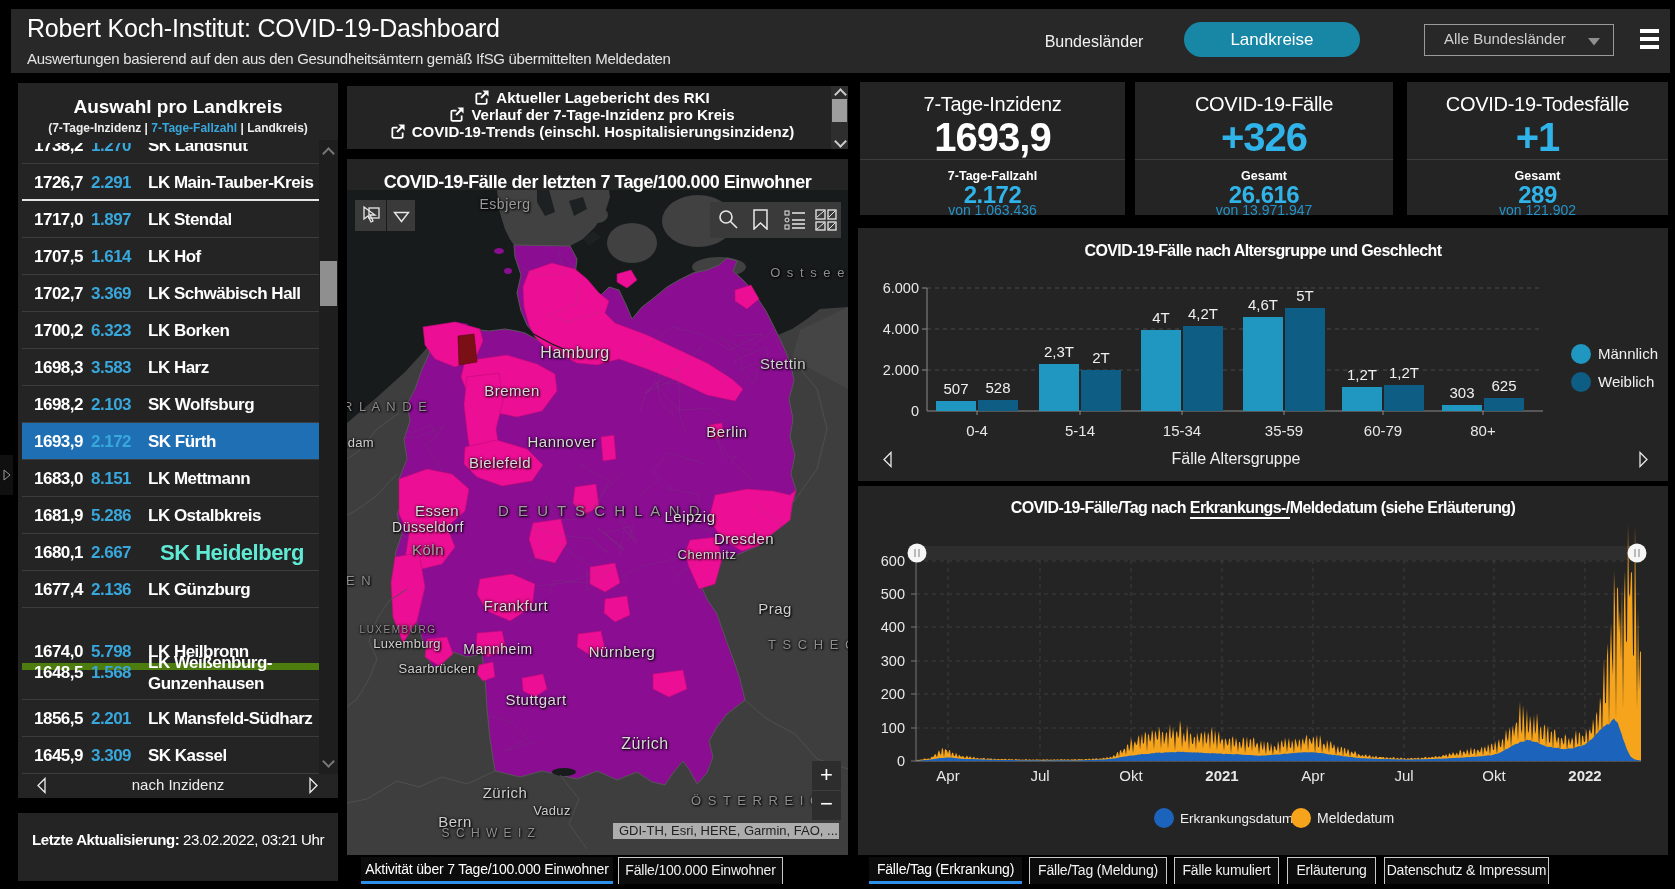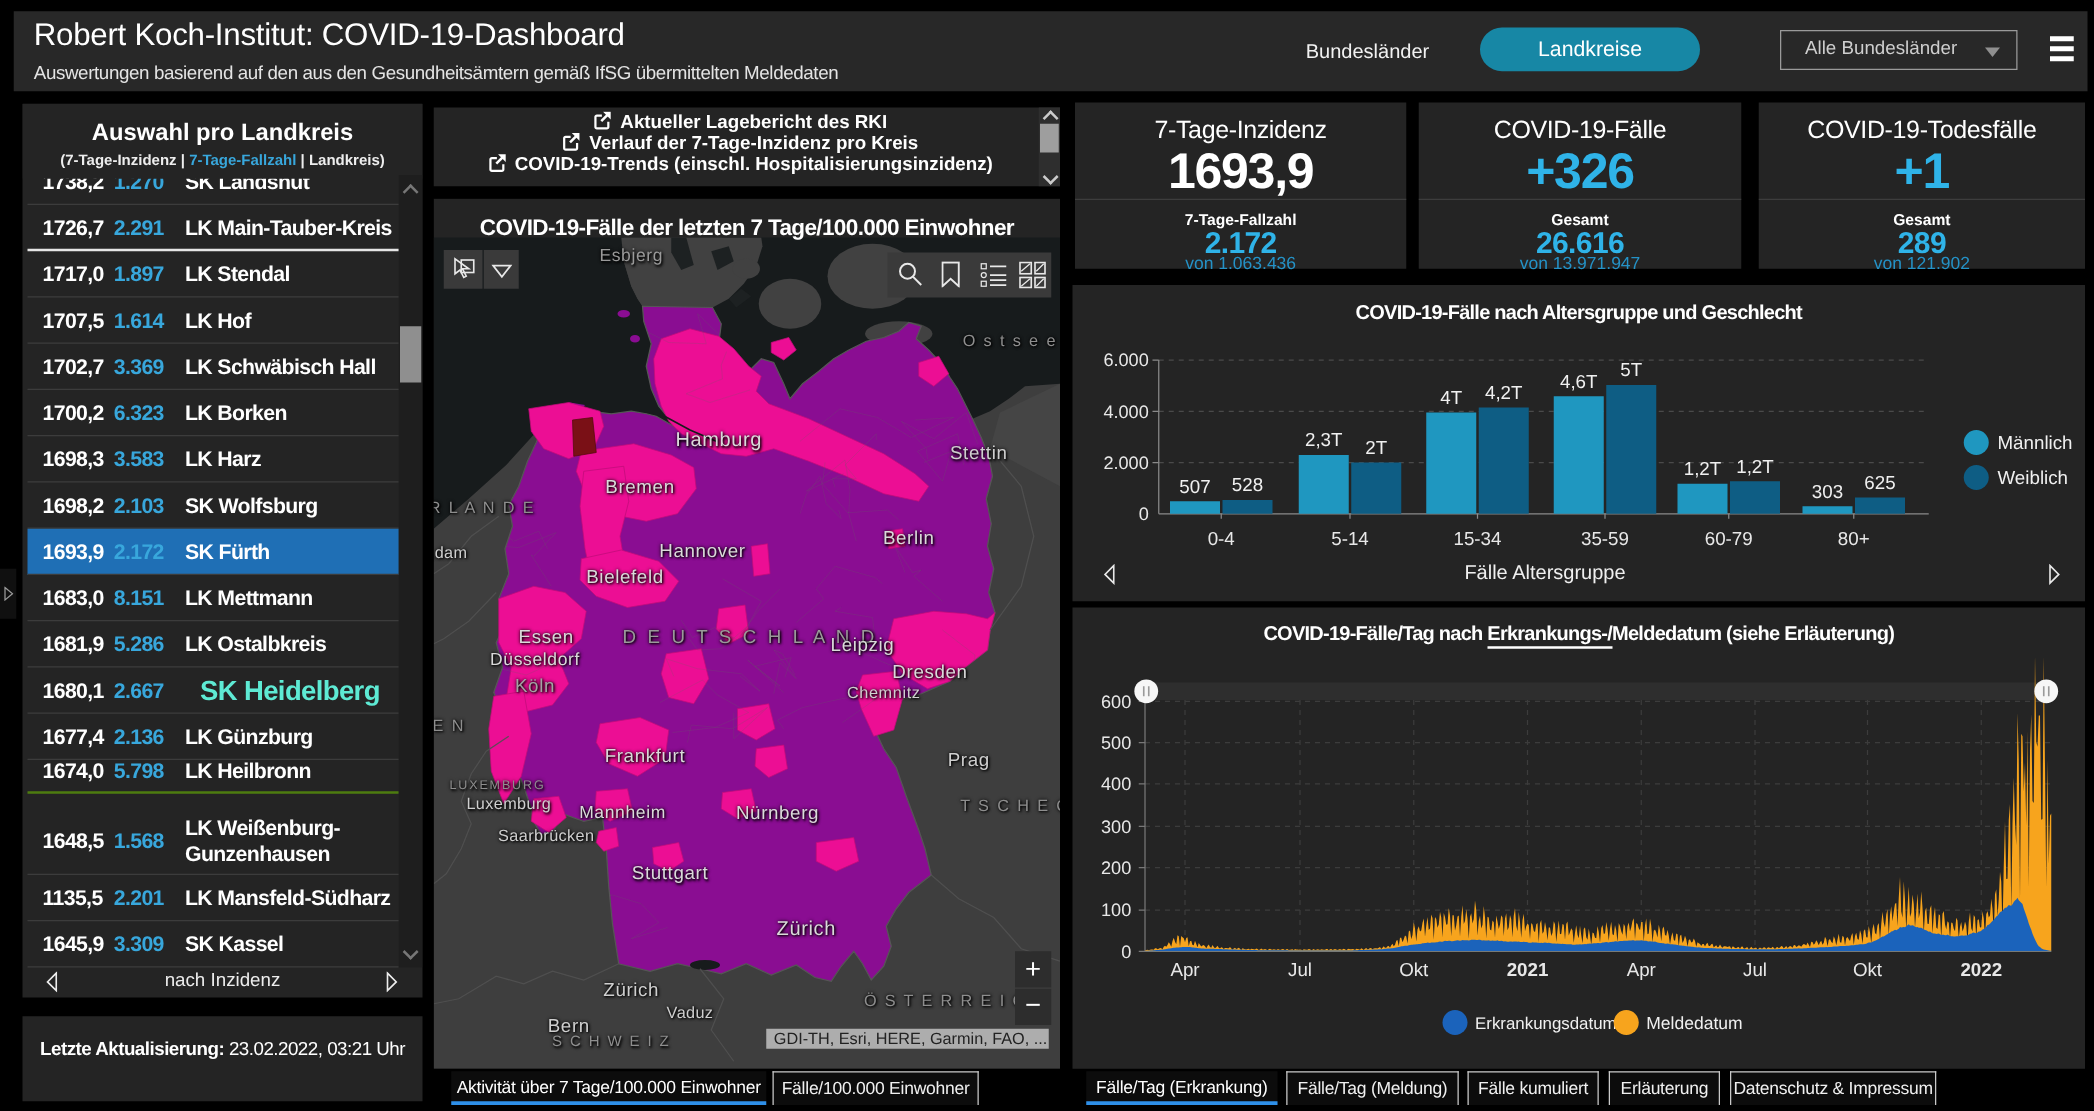--- a/index.html
+++ b/index.html
@@ -87,32 +87,32 @@
 <div class="abs" style="left:4px;top:451px;width:297px;height:37px;border-bottom:1px solid #3c3c3c;">
 <span class="abs b nw" style="left:12px;top:0;line-height:37px;font-size:17px;letter-spacing:-0.5px;color:#fff;">1680,1</span>
 <span class="abs b nw" style="left:69px;top:0;line-height:37px;font-size:17px;letter-spacing:-0.5px;color:#38a7dc;">2.667</span>
 <span class="abs b" style="left:138px;top:0px;line-height:37px;font-size:22px;letter-spacing:-0.5px;color:#5eead4;white-space:nowrap;">SK Heidelberg</span>
 </div>
 <div class="abs" style="left:4px;top:488px;width:297px;height:37px;border-bottom:1px solid #3c3c3c;">
 <span class="abs b nw" style="left:12px;top:0;line-height:37px;font-size:17px;letter-spacing:-0.5px;color:#fff;">1677,4</span>
 <span class="abs b nw" style="left:69px;top:0;line-height:37px;font-size:17px;letter-spacing:-0.5px;color:#38a7dc;">2.136</span>
 <span class="abs b" style="left:126px;top:0px;line-height:37px;font-size:17px;letter-spacing:-0.5px;color:#fff;white-space:nowrap;">LK Günzburg</span>
 </div>
-<div class="abs" style="left:4px;top:515px;width:297px;height:37px;border-bottom:2px solid #4d7c0f;">
+<div class="abs" style="left:4px;top:550px;width:297px;height:37px;border-bottom:7px solid #4d7c0f;">
 <span class="abs b nw" style="left:12px;top:0;line-height:37px;font-size:17px;letter-spacing:-0.5px;color:#fff;">1674,0</span>
 <span class="abs b nw" style="left:69px;top:0;line-height:37px;font-size:17px;letter-spacing:-0.5px;color:#38a7dc;">5.798</span>
 <span class="abs b" style="left:126px;top:0px;line-height:37px;font-size:17px;letter-spacing:-0.5px;color:#fff;white-space:nowrap;">LK Heilbronn</span>
 </div>
 <div class="abs" style="left:4px;top:562px;width:297px;height:55px;border-bottom:1px solid #3c3c3c;">
 <span class="abs b nw" style="left:12px;top:0;line-height:55px;font-size:17px;letter-spacing:-0.5px;color:#fff;">1648,5</span>
 <span class="abs b nw" style="left:69px;top:0;line-height:55px;font-size:17px;letter-spacing:-0.5px;color:#38a7dc;">1.568</span>
 <span class="abs b" style="left:126px;top:7px;line-height:21px;font-size:17px;letter-spacing:-0.5px;color:#fff;white-space:nowrap;">LK Weißenburg-<br>Gunzenhausen</span>
 </div>
 <div class="abs" style="left:4px;top:617px;width:297px;height:37px;border-bottom:1px solid #3c3c3c;">
-<span class="abs b nw" style="left:12px;top:0;line-height:37px;font-size:17px;letter-spacing:-0.5px;color:#fff;">1135,5</span>
+<span class="abs b nw" style="left:12px;top:0;line-height:37px;font-size:17px;letter-spacing:-0.5px;color:#fff;">1856,5</span>
 <span class="abs b nw" style="left:69px;top:0;line-height:37px;font-size:17px;letter-spacing:-0.5px;color:#38a7dc;">2.201</span>
 <span class="abs b" style="left:126px;top:0px;line-height:37px;font-size:17px;letter-spacing:-0.5px;color:#fff;white-space:nowrap;">LK Mansfeld-Südharz</span>
 </div>
 <div class="abs" style="left:4px;top:654px;width:297px;height:37px;border-bottom:1px solid #3c3c3c;">
 <span class="abs b nw" style="left:12px;top:0;line-height:37px;font-size:17px;letter-spacing:-0.5px;color:#fff;">1645,9</span>
 <span class="abs b nw" style="left:69px;top:0;line-height:37px;font-size:17px;letter-spacing:-0.5px;color:#38a7dc;">3.309</span>
 <span class="abs b" style="left:126px;top:0px;line-height:37px;font-size:17px;letter-spacing:-0.5px;color:#fff;white-space:nowrap;">SK Kassel</span>
 </div>
 <div class="abs" style="left:0;top:0;width:320px;height:60px;background:#242424;">
 <div class="ctr b" style="margin-top:13px;font-size:19px;color:#fff;">Auswahl pro Landkreis</div>

